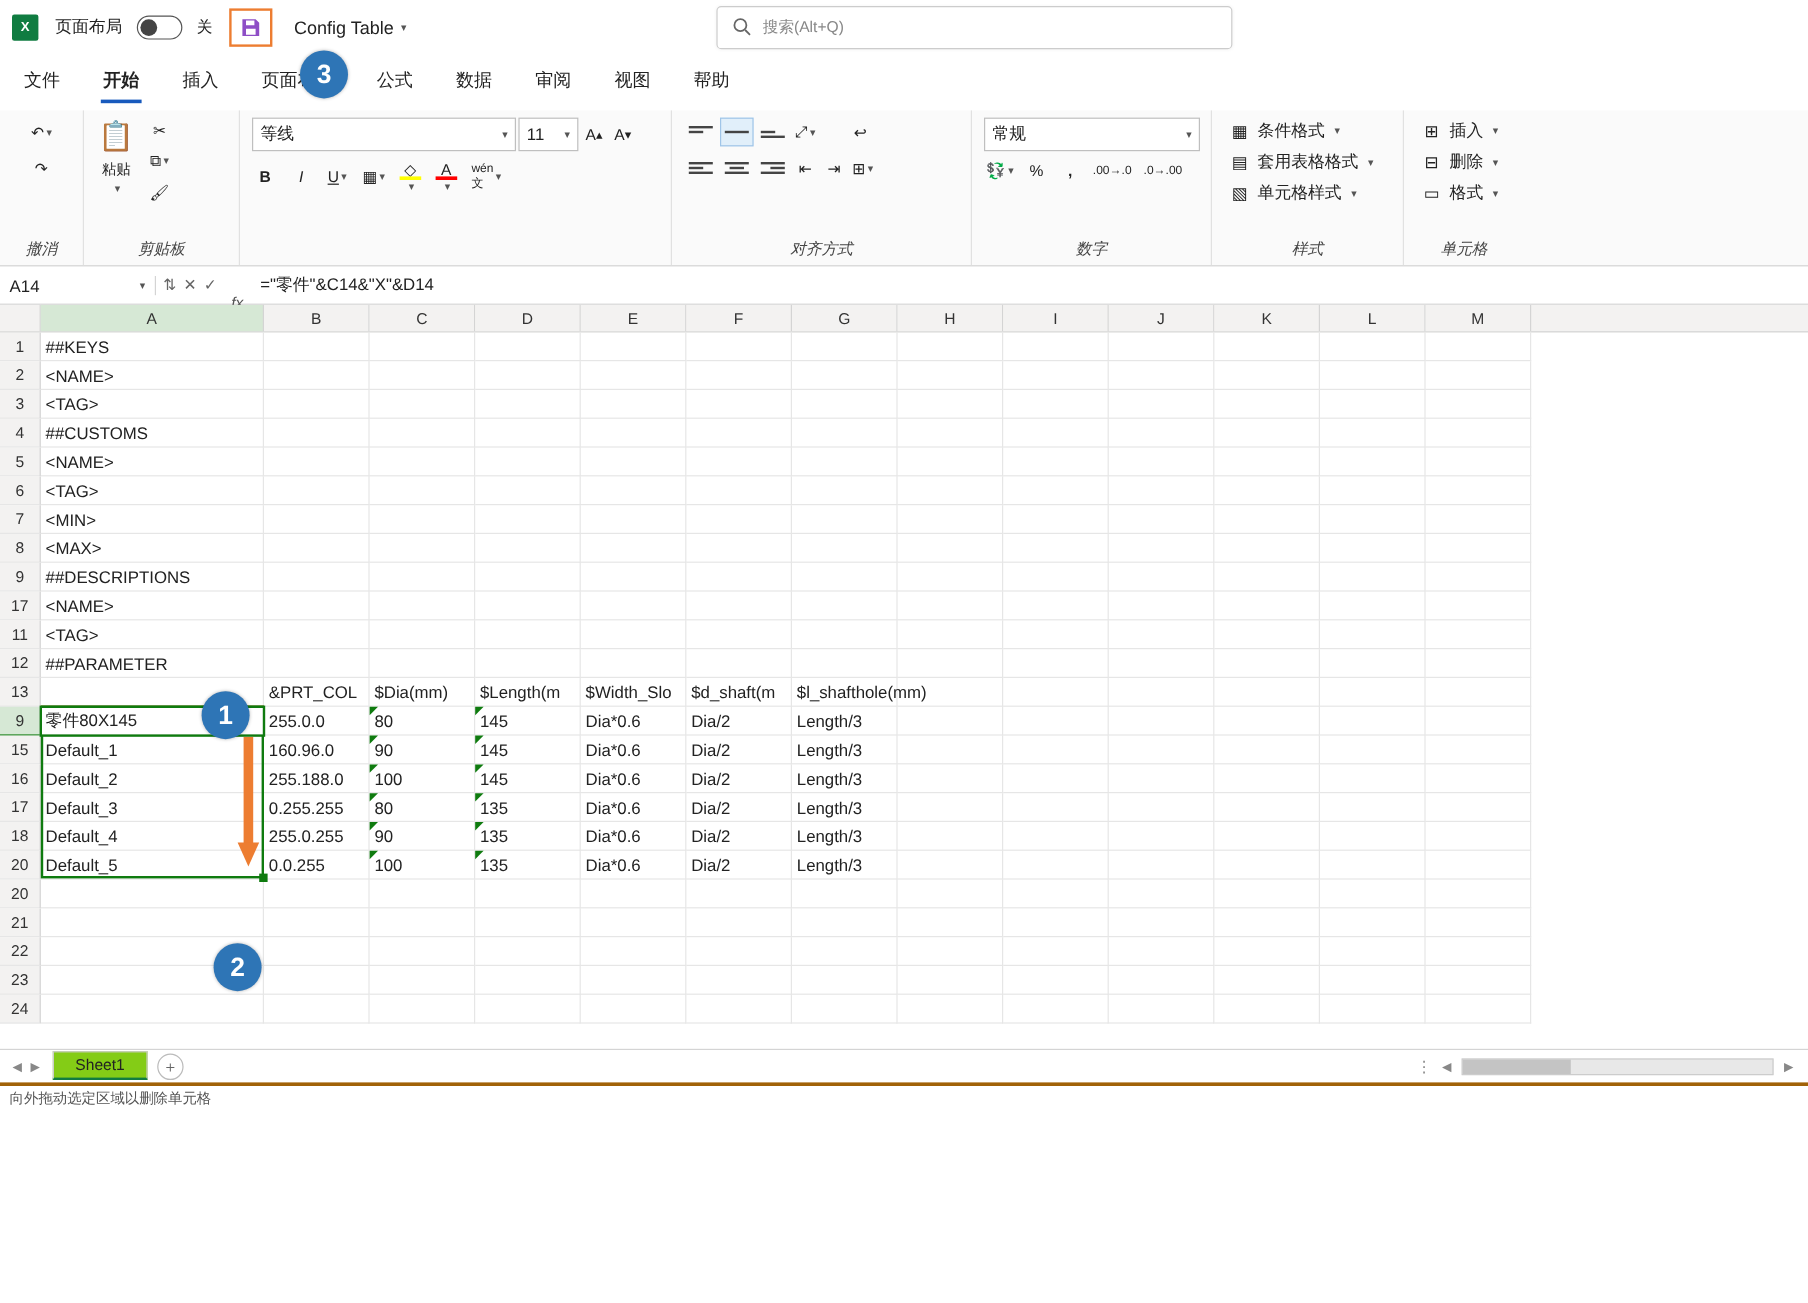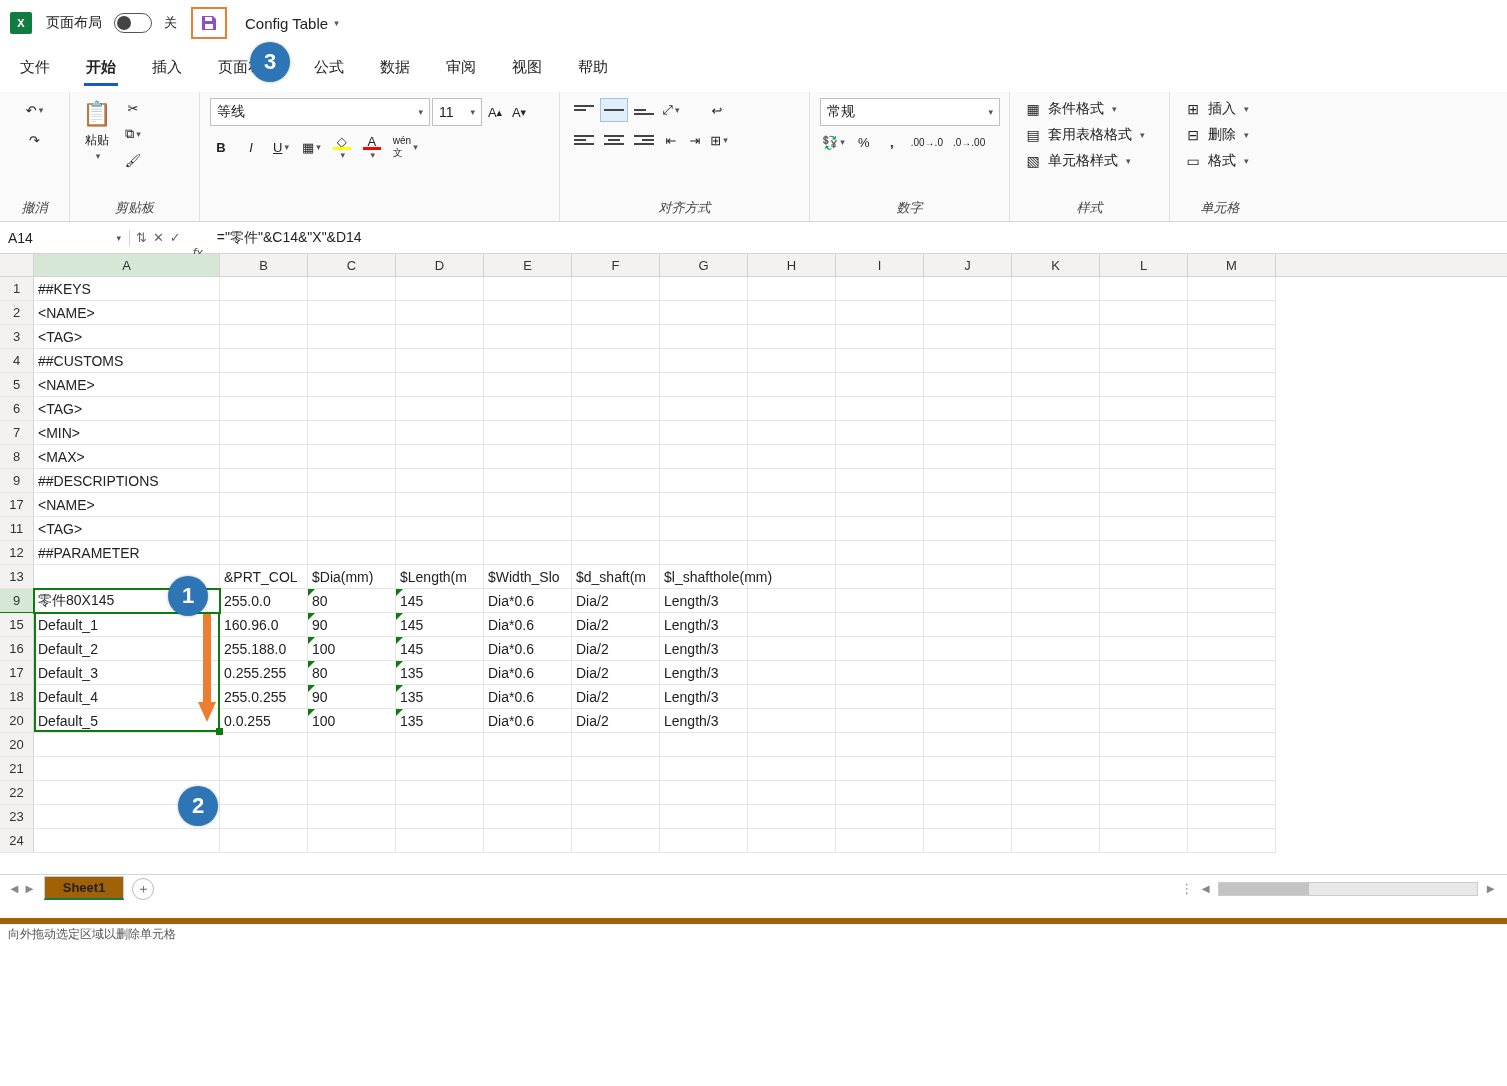--- a/index.html
+++ b/index.html
@@ -60,28 +60,28 @@
 .cell { border-right: 1px solid #e6e6e6; border-bottom: 1px solid #e6e6e6; padding: 0 4px; font-size: 14px; display: flex; align-items: center; white-space: nowrap; overflow: visible; position: relative; }
 .cell .greentri { position: absolute; left: 0; top: 0; width: 0; height: 0; border-top: 7px solid #0f7b0f; border-right: 7px solid transparent; }
 .selected-cell { outline: 2px solid #0f7b0f; outline-offset: -1px; background: #fff; z-index: 2; }
 .fill-handle { position: absolute; right: -3px; bottom: -3px; width: 6px; height: 6px; background: #0f7b0f; }
 .orange-rect { position: absolute; border: 2px solid #ED7D31; pointer-events: none; }
 .fill-range { position: absolute; border: 2px solid #0f7b0f; pointer-events: none; }
 
 
 .sheetbar { display: flex; align-items: center; border-top: 1px solid #d4d4d4; height: 28px; font-size: 13px; position: relative; }
 .sheet-nav { display: flex; gap: 2px; padding: 0 8px; color: #888; }
-.sheet-tab { border: 1px solid #ccc; border-bottom: none; padding: 3px 18px; background: #a16207; position: relative; top: -1px; font-weight: bold; }
+.sheet-tab { border: 1px solid #ccc; border-bottom: none; padding: 3px 18px; background: #84cc16; position: relative; top: -1px; }
 .sheet-tab.active { border-bottom: 2px solid #107C41; }
 .addsheet { width: 22px; height: 22px; border-radius: 50%; border: 1px solid #bbb; display: inline-flex; align-items: center; justify-content: center; margin-left: 8px; color: #666; }
 .hscroll { position: absolute; right: 10px; top: 6px; display: flex; align-items: center; gap: 6px; }
 .hscroll .dots { color: #888; }
 .hscroll-track { width: 260px; height: 14px; background: #e8e8e8; border: 1px solid #ccc; position: relative; }
 .hscroll-thumb { position: absolute; left: 0; top: 0; height: 12px; width: 90px; background: #c4c4c4; }
-.status { border-top: 6px solid #a16207; font-size: 12px; color: #555; padding: 2px 8px; margin-top: 16px; }
+.status { border-top: 3px solid #a16207; font-size: 12px; color: #555; padding: 2px 8px; }
 
 
 .callout { position: absolute; width: 40px; height: 40px; border-radius: 50%; background: #2E75B6; color: #fff; font-size: 22px; font-weight: 600; display: flex; align-items: center; justify-content: center; z-index: 50; box-shadow: 0 0 3px rgba(0,0,0,0.3); }
 .arrow-down { position: absolute; z-index: 40; }
 
 
 .cA { width: 186px; } .cB { width: 88px; } .cC { width: 88px; } .cD { width: 88px; }
 .cE { width: 88px; } .cF { width: 88px; } .cG { width: 88px; } .cH { width: 88px; }
 .cI { width: 88px; } .cJ { width: 88px; } .cK { width: 88px; } .cL { width: 88px; } .cM { width: 88px; }
 
@@ -107,20 +107,29 @@
       <svg width="20" height="20" viewBox="0 0 20 20">
           <path fill="#8E4EC6" d="M3 3h11l3 3v11H3V3zm3 1v4h7V4H6zm0 7v5h8v-5H6z"></path>
           <rect x="10" y="5" width="2" height="2" fill="#fff"></rect>
         </svg>
     </span>
   </span>
   <span class="title-dropdown">
     <span>Config Table</span>
     <span class="dropdown-caret">▾</span>
   </span>
+  <div class="search-box">
+    <span class="mag">
+      <svg width="16" height="16" viewBox="0 0 16 16">
+          <circle cx="7" cy="7" r="5" stroke="#666" stroke-width="1.5" fill="none"></circle>
+          <line x1="11" y1="11" x2="15" y2="15" stroke="#666" stroke-width="1.5"></line>
+        </svg>
+    </span>
+    <span style="color:#888">搜索(Alt+Q)</span>
+  </div>
 </div>
 
 <div class="menutabs">
   <span class="tab">文件</span>
   <span class="tab active">开始</span>
   <span class="tab">插入</span>
   <span class="tab">页面布局</span>
   <span class="tab">公式</span>
   <span class="tab">数据</span>
   <span class="tab">审阅</span>

